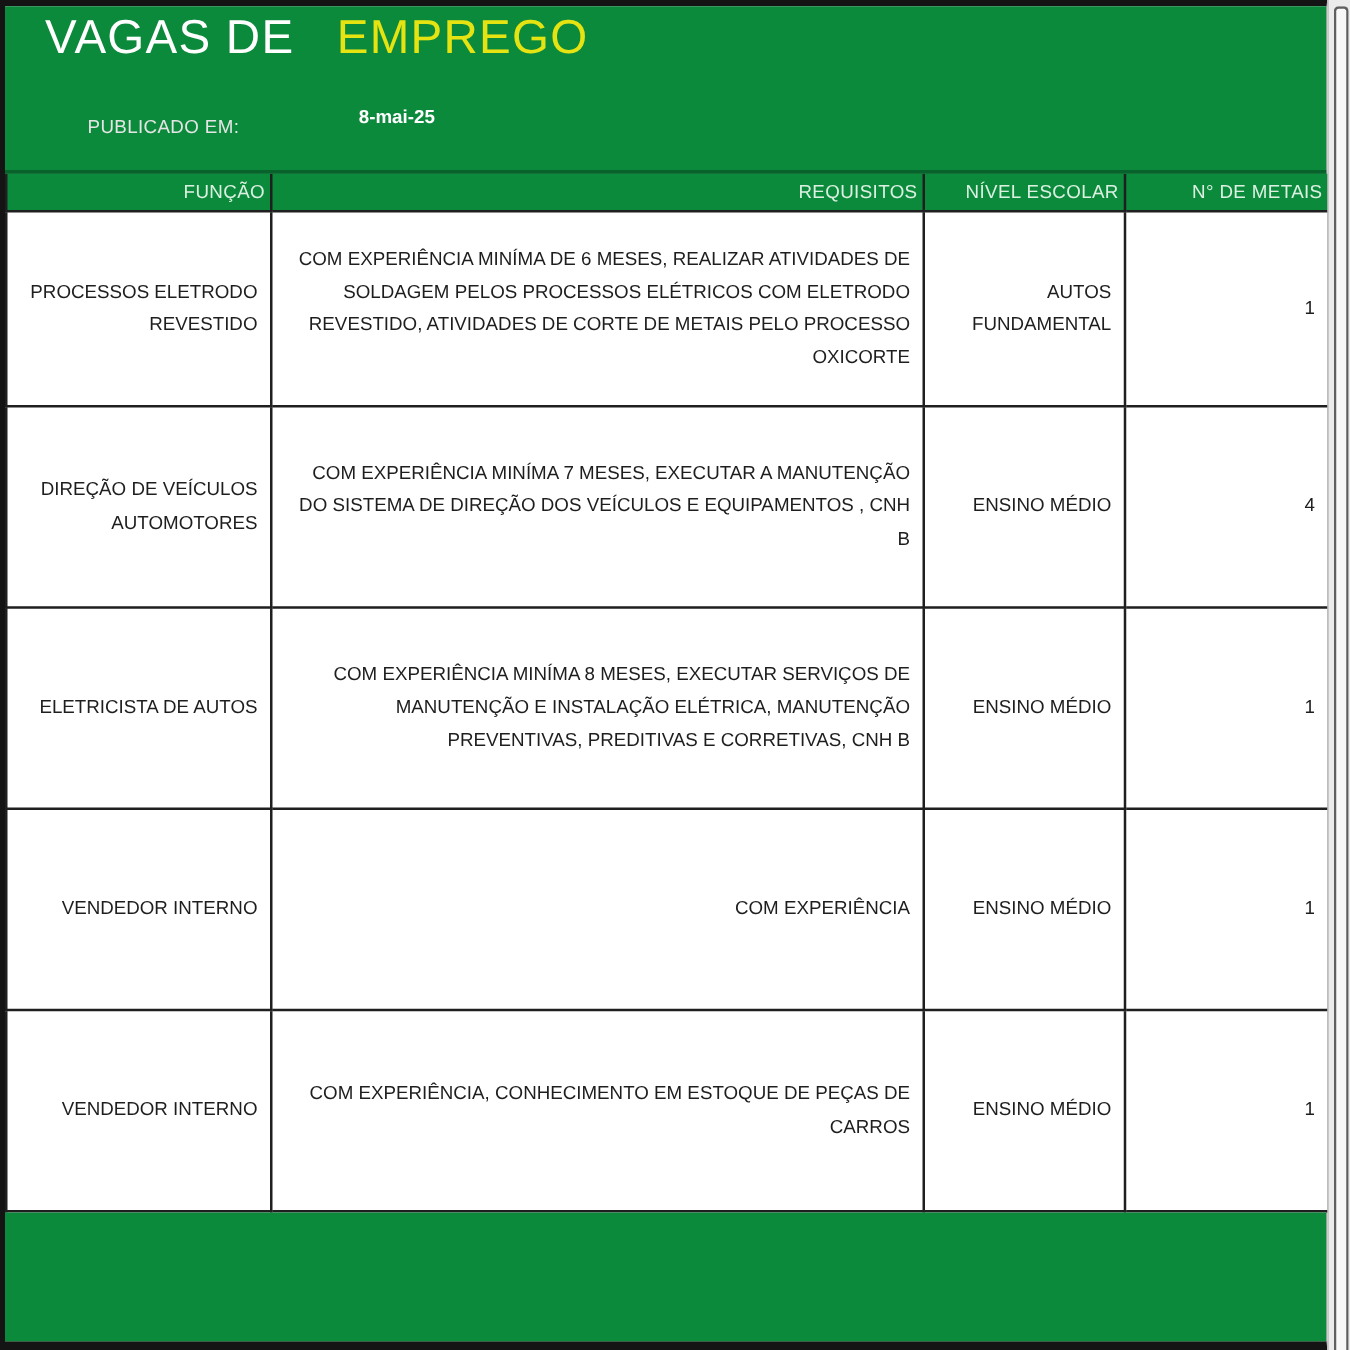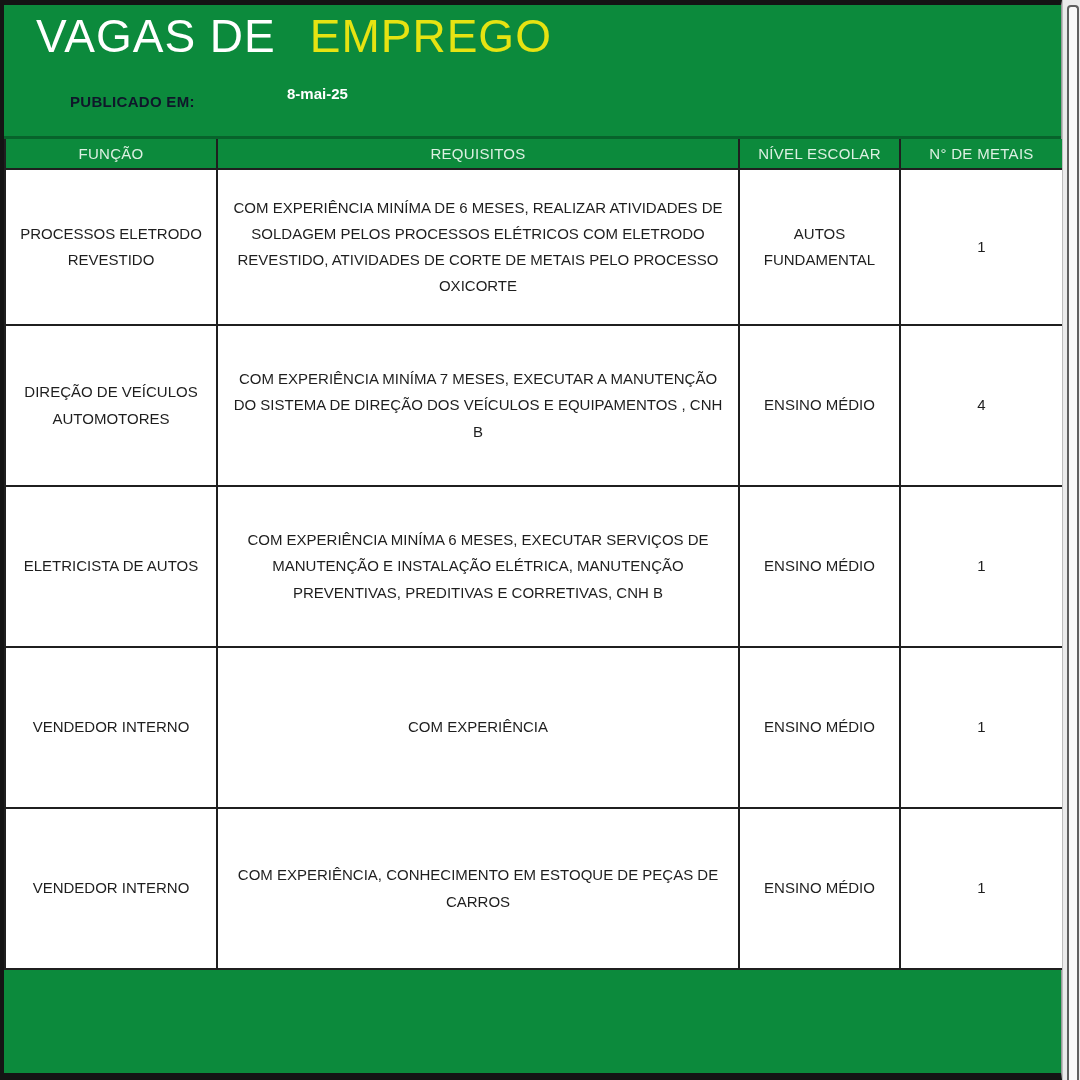--- a/index.html
+++ b/index.html
@@ -12,36 +12,36 @@
     box-sizing:border-box;background:#fff;
     border-left:4px solid #141414;border-top:5px solid #141414;border-bottom:7px solid #141414;
     border-right:1px solid #9a9a9a;
     display:flex;flex-direction:column;
   }
   
   .banner{
     position:relative;height:131px;flex:0 0 auto;
     background:var(--green);border-bottom:3px solid #07632B;
   }
-  .title{position:absolute;left:32px;top:4px;font-size:46px;letter-spacing:1px;white-space:nowrap;}
+  .title{position:absolute;left:32px;top:4px;font-size:38px;letter-spacing:1px;white-space:nowrap;}
   .t-white{color:#ffffff;}
   .t-yellow{color:var(--yellow);margin-left:34px;}
-  .pub-label{position:absolute;left:66px;top:88px;font-size:15px;font-weight:bold;color:#0f172a;letter-spacing:.3px;}
+  .pub-label{position:absolute;left:66px;top:88px;font-size:15px;font-weight:normal;color:#e5e5e5;letter-spacing:.3px;}
   .pub-date{position:absolute;left:283px;top:80px;font-size:15px;font-weight:bold;color:#ffffff;}
   
   table.jobs{
     border-collapse:collapse;table-layout:fixed;width:1058px;flex:0 0 auto;
     margin:0;
   }
   table.jobs col.c1{width:212px;}
   table.jobs col.c2{width:522px;}
   table.jobs col.c3{width:161px;}
   table.jobs col.c4{width:163px;}
   table.jobs th,table.jobs td{
-    border:2px solid #1f1f1f;text-align:center;vertical-align:middle;
+    border:2px solid #1f1f1f;text-align:right;vertical-align:middle;
     padding:2px 10px;box-sizing:border-box;
   }
   table.jobs th{
     background:var(--green);color:#dcf0e2;font-weight:400;
     font-size:15px;height:30px;padding:2px 4px;border-top:none;letter-spacing:.3px;
   }
   table.jobs td{
     color:#1e1e1e;font-size:15px;line-height:1.75;background:#fff;
   }
   td.vagas{font-size:23px;}
@@ -97,21 +97,21 @@
           <td class="vagas">1</td>
         </tr>
         <tr class="r2">
           <td class="funcao">DIREÇÃO DE VEÍCULOS AUTOMOTORES</td>
           <td class="req">COM EXPERIÊNCIA MINÍMA 7 MESES, EXECUTAR A MANUTENÇÃO DO SISTEMA DE DIREÇÃO DOS VEÍCULOS E EQUIPAMENTOS , CNH B</td>
           <td class="nivel">ENSINO MÉDIO</td>
           <td class="vagas">4</td>
         </tr>
         <tr class="r3">
           <td class="funcao">ELETRICISTA DE AUTOS</td>
-          <td class="req">COM EXPERIÊNCIA MINÍMA 6 MESES, EXECUTAR SERVIÇOS DE MANUTENÇÃO E INSTALAÇÃO ELÉTRICA, MANUTENÇÃO PREVENTIVAS, PREDITIVAS E CORRETIVAS, CNH B</td>
+          <td class="req">COM EXPERIÊNCIA MINÍMA 8 MESES, EXECUTAR SERVIÇOS DE MANUTENÇÃO E INSTALAÇÃO ELÉTRICA, MANUTENÇÃO PREVENTIVAS, PREDITIVAS E CORRETIVAS, CNH B</td>
           <td class="nivel">ENSINO MÉDIO</td>
           <td class="vagas">1</td>
         </tr>
         <tr class="r4">
           <td class="funcao">VENDEDOR INTERNO</td>
           <td class="req">COM EXPERIÊNCIA</td>
           <td class="nivel">ENSINO MÉDIO</td>
           <td class="vagas">1</td>
         </tr>
         <tr class="r5">

